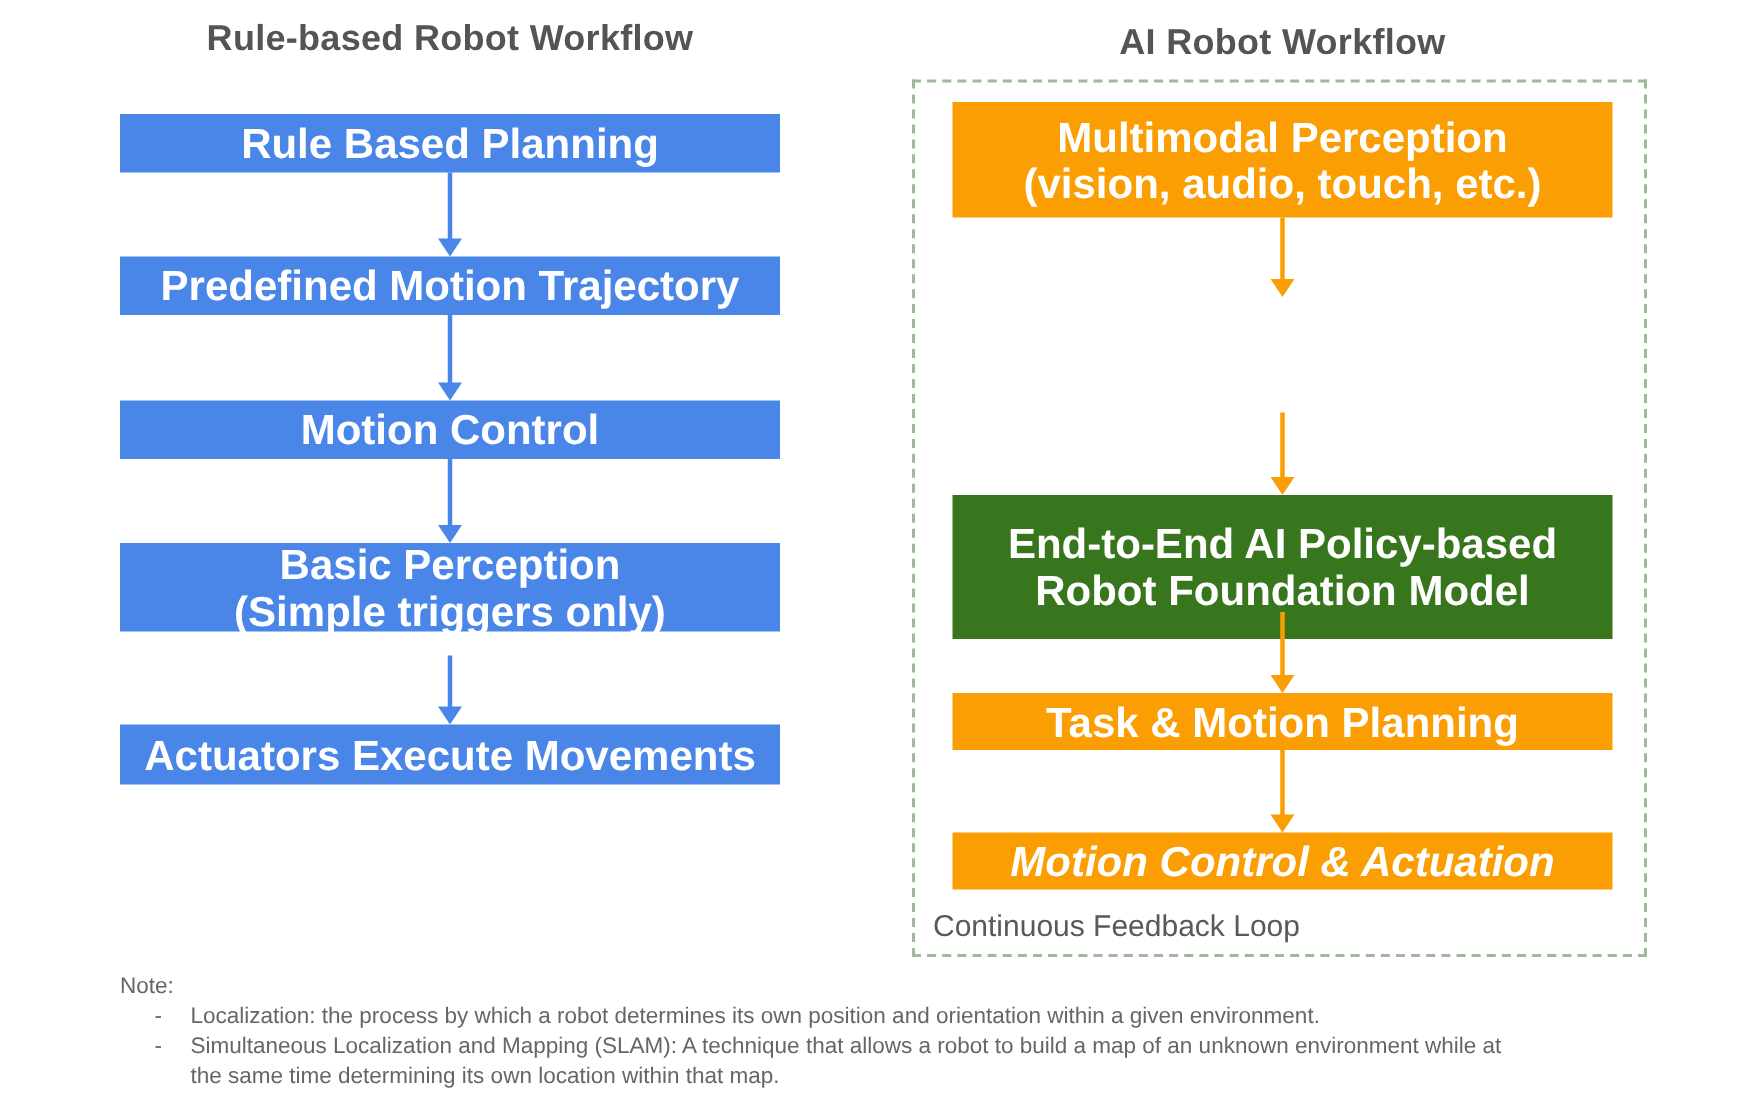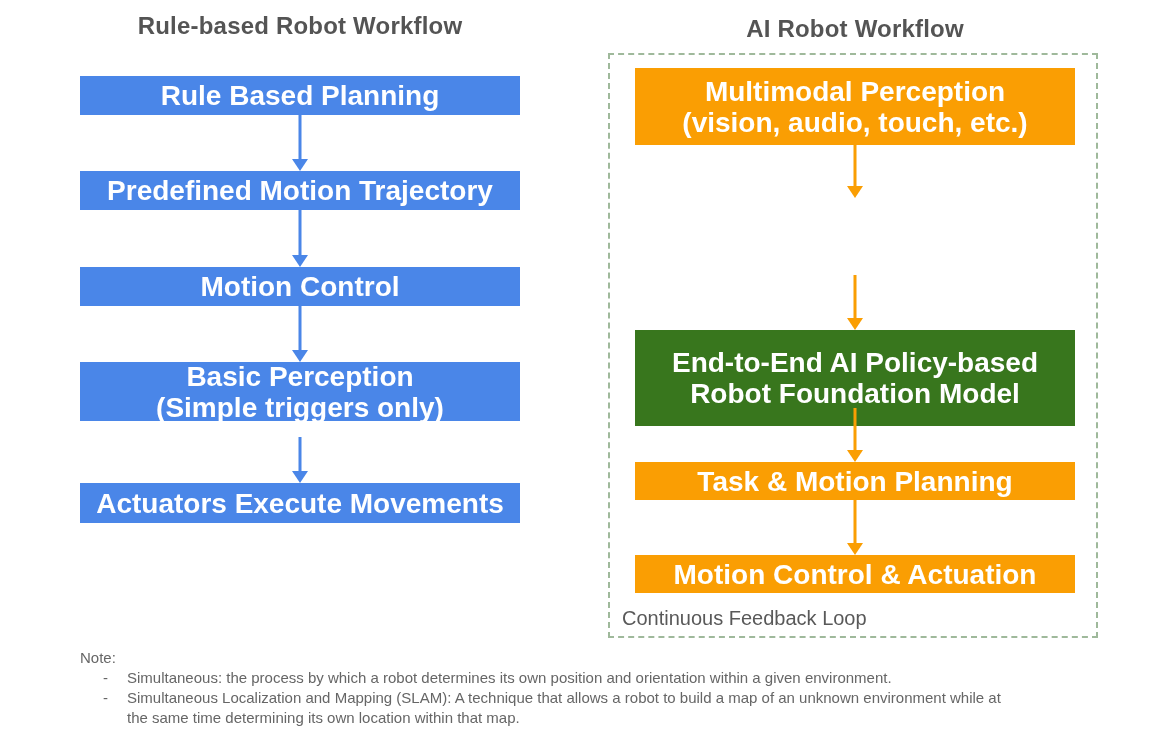--- a/index.html
+++ b/index.html
@@ -143,33 +143,33 @@
 
   <div class="box orange" style="top:462px; height:38px;align-items:center;">
     <span class="box-line">Task &amp; Motion Planning</span>
     <span class="box-line"></span>
   </div>
   <div class="arrow orange-arrow" style="top:500px; height:55px;">
     <span class="stem"></span>
     <span class="head"></span>
   </div>
 
-  <div class="box orange" style="top:555px; height:38px;">
+  <div class="box orange" style="top:555px; height:38px;font-style:italic;">
     <span class="box-line">Motion Control &amp; Actuation</span>
     <span class="box-line"></span>
   </div>
 
   <div class="feedback-label">Continuous Feedback Loop</div>
 
   <div class="note">
     <div>Note:</div>
     <div class="note-item">
       <span class="note-dash">-</span>
       <div class="note-text">
-        <div>Simultaneous: the process by which a robot determines its own position and orientation within a given environment.</div>
+        <div>Localization: the process by which a robot determines its own position and orientation within a given environment.</div>
       </div>
     </div>
     <div class="note-item">
       <span class="note-dash">-</span>
       <div class="note-text">
         <div>Simultaneous Localization and Mapping (SLAM): A technique that allows a robot to build a map of an unknown environment while at</div>
         <div>the same time determining its own location within that map.</div>
       </div>
     </div>
   </div>

